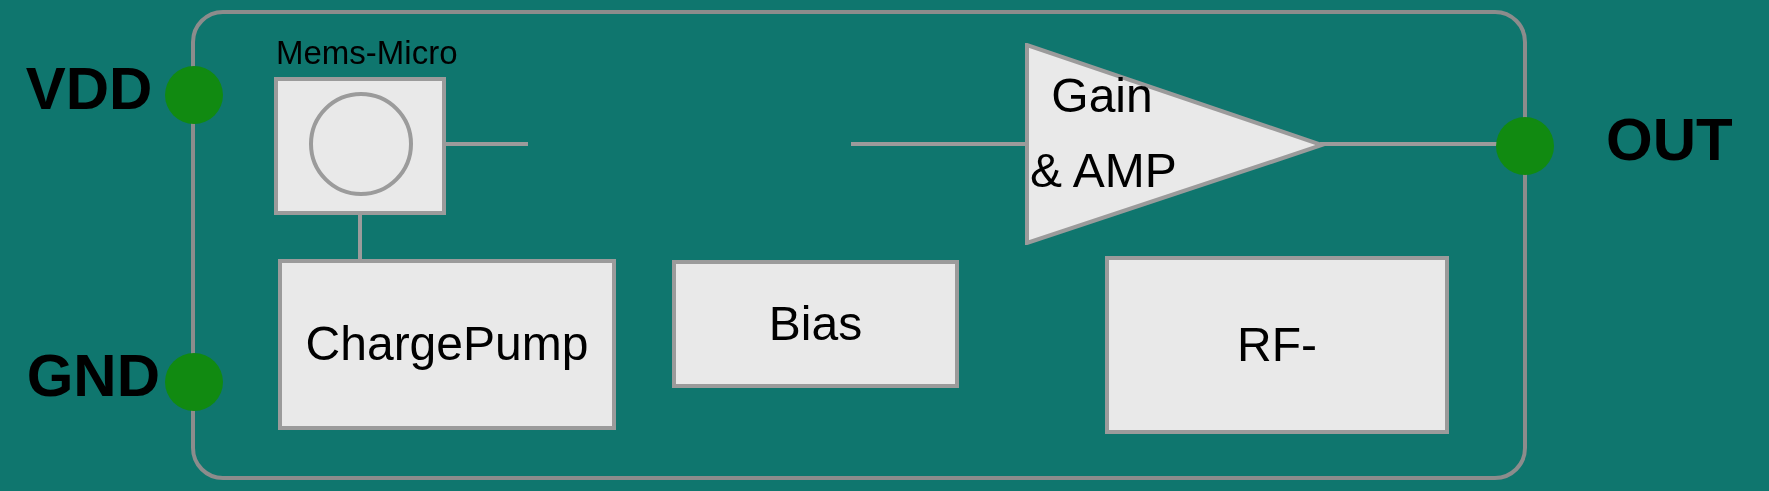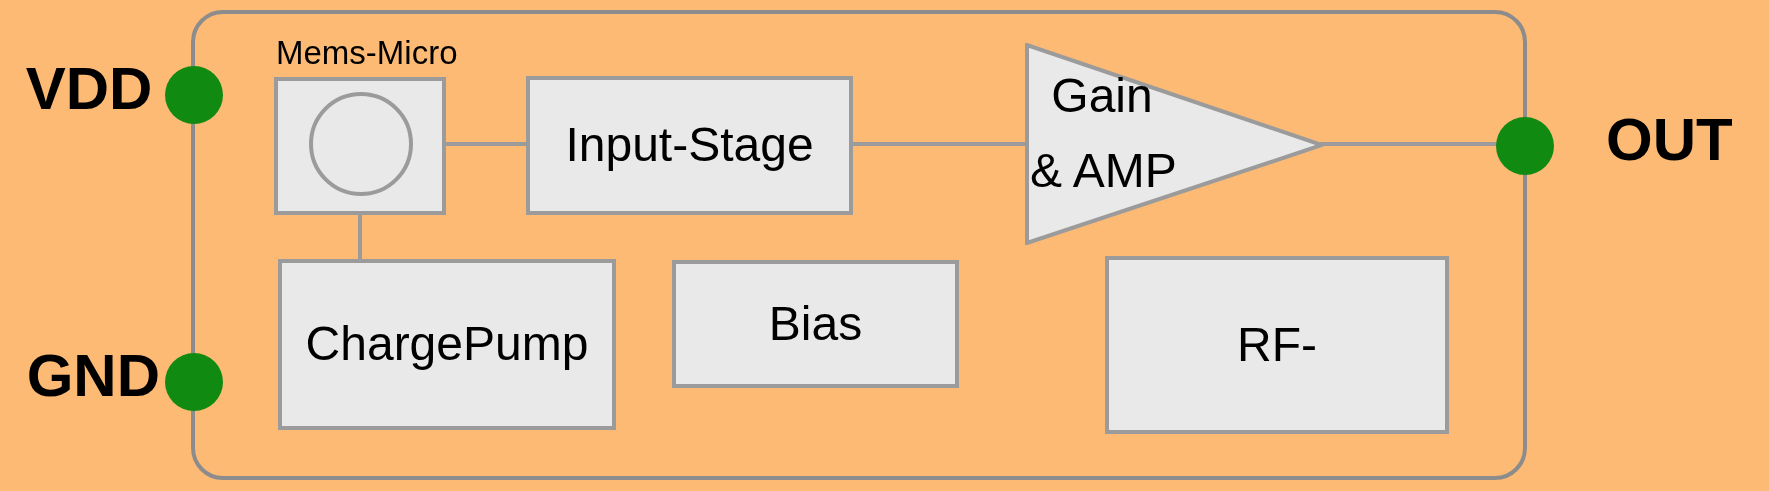--- a/index.html
+++ b/index.html
@@ -1,19 +1,19 @@
 <!DOCTYPE html>
 <html><head>
 <meta charset="utf-8">
 <style>
   html,body{margin:0;padding:0;background:#ffffff;}
   #stage{
     position:relative;
     width:1769px;height:491px;
-    background:#fdba74;
+    background:#0f766e;
     font-family:"Liberation Sans", sans-serif;
     overflow:hidden;
   }
   
   .chip-outline{
     position:absolute;left:191px;top:10px;width:1336px;height:470px;
     box-sizing:border-box;
     border:4px solid #8c8c8c;
     border-radius:32px;
     background:transparent;
@@ -85,23 +85,20 @@
 
   <div class="wire" id="wire-mems-input"></div>
   <div class="wire" id="wire-input-amp"></div>
   <div class="wire" id="wire-amp-out"></div>
   <div class="wire" id="wire-mems-chargepump"></div>
 
   <div id="mems-label">Mems-Micro</div>
   <div class="block" id="block-mems"></div>
   <div id="mems-circle"></div>
 
-  <div class="block" id="block-input">
-    <span>Input-Stage</span>
-  </div>
 
   <svg id="amp-triangle" viewBox="0 0 300 202" xmlns="http://www.w3.org/2000/svg">
     <polygon points="2,2 2,200 297,102"></polygon>
   </svg>
   <div class="amp-text" id="amp-text-1">Gain</div>
   <div class="amp-text" id="amp-text-2">&amp; AMP</div>
 
   <div class="block" id="block-chargepump">
     <span>ChargePump</span>
   </div>

